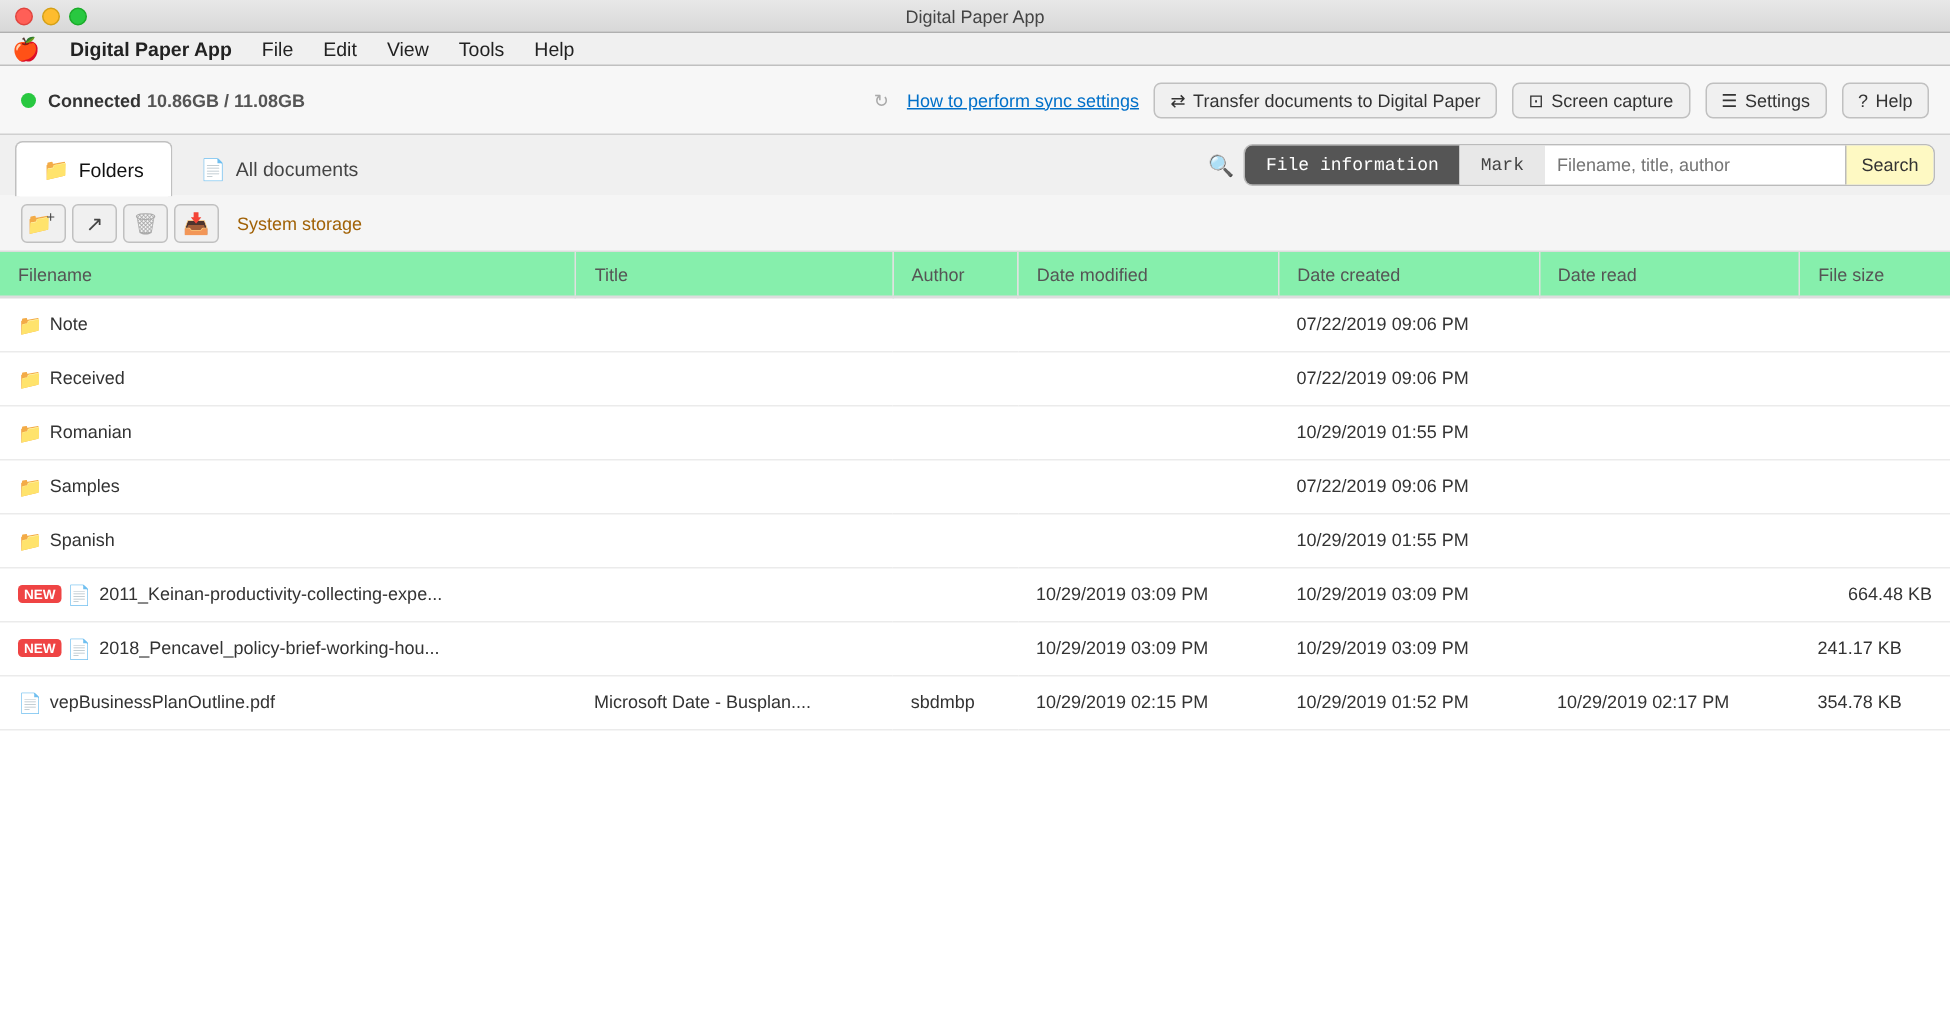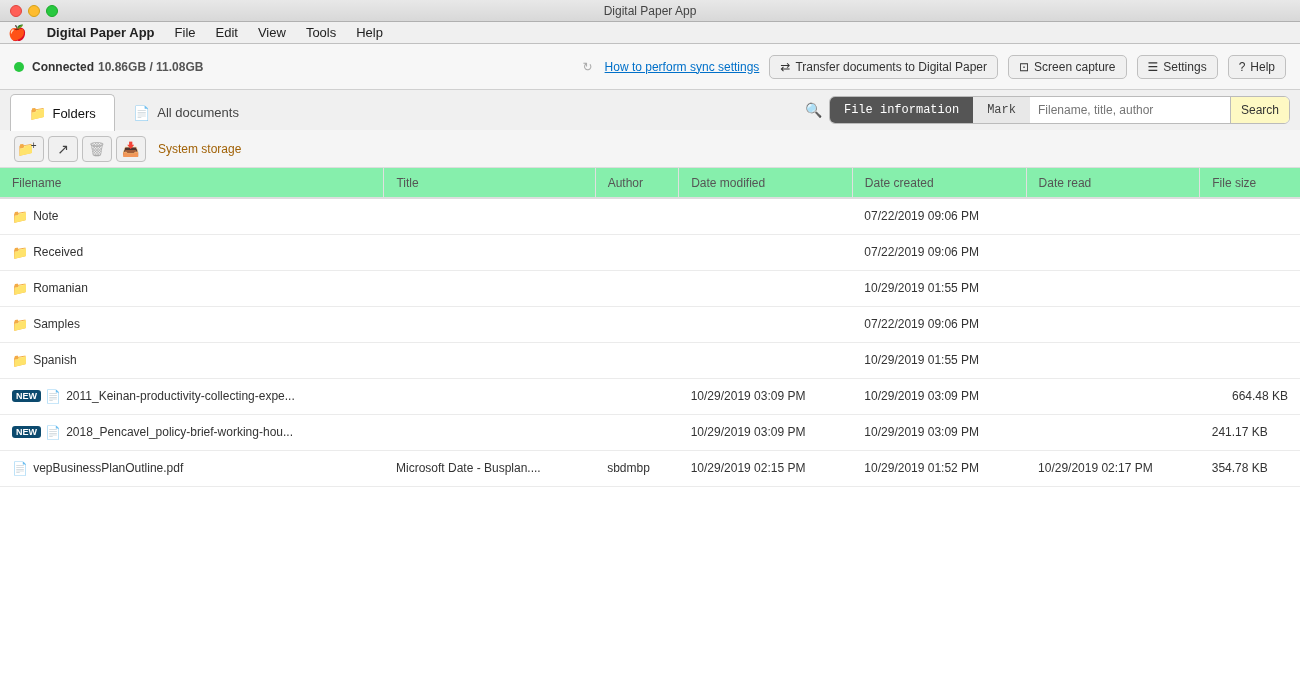--- a/index.html
+++ b/index.html
@@ -261,21 +261,21 @@
       color: #333;
       white-space: nowrap;
       overflow: hidden;
       text-overflow: ellipsis;
       max-width: 200px;
     }
     .file-table td:first-child { max-width: 320px; }
     .folder-icon { font-size: 13px; color: #888; margin-right: 5px; }
     .file-icon { font-size: 13px; color: #666; margin-right: 5px; }
     .new-badge {
-      background: #0c4a6e;
+      background: #ef4444;
       color: white;
       font-size: 9px;
       font-weight: bold;
       padding: 1px 4px;
       border-radius: 3px;
       margin-right: 4px;
       vertical-align: middle;
     }
   </style>
 </head>

